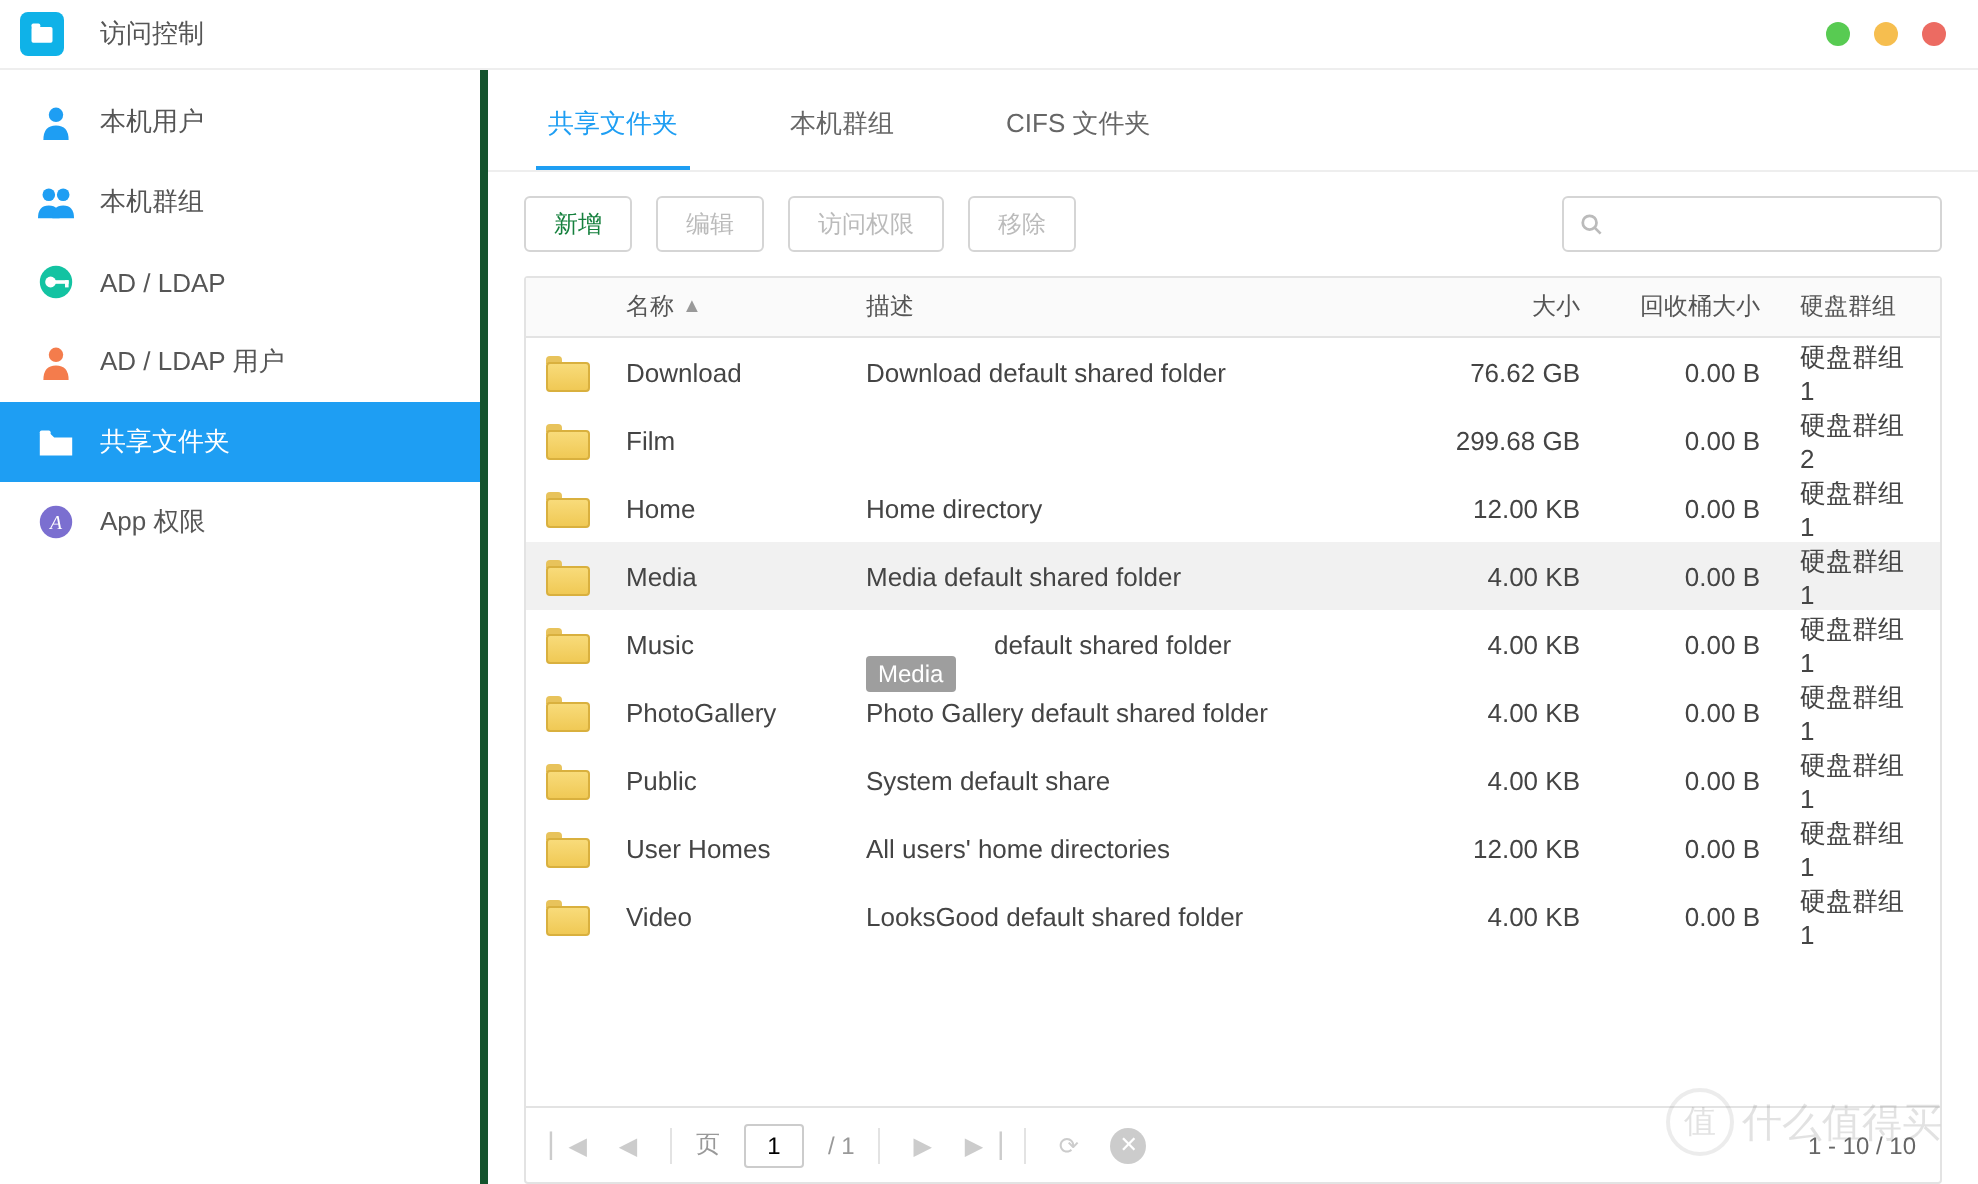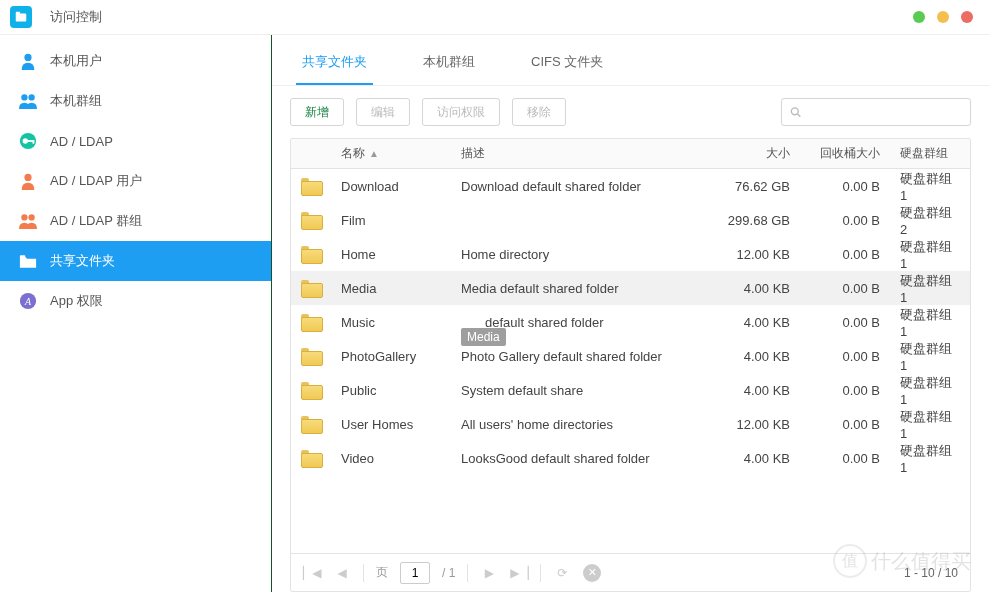--- a/index.html
+++ b/index.html
@@ -36,22 +36,22 @@
 }
 .title-icon svg { width: 14px; height: 14px; fill: #fff; }
 .title-text { font-size: 13px; color: #555; }
 .traffic-lights { margin-left: auto; display: flex; gap: 12px; padding-right: 6px; }
 .tl { width: 12px; height: 12px; border-radius: 50%; }
 .tl-green { background: #58cb52; }
 .tl-yellow { background: #f6be4f; }
 .tl-red { background: #ec6b62; }
 .main-area { display: flex; flex: 1; min-height: 0; }
 .sidebar {
-  width: 272px;
-  border-right: 1px solid #14532d;
+  width: 244px;
+  border-right: 4px solid #14532d;
   padding-top: 6px;
 }
 .side-item {
   display: flex;
   align-items: center;
   height: 40px;
   padding: 0 18px;
   color: #555;
   cursor: pointer;
   font-size: 13px;
@@ -251,31 +251,20 @@
         </div>
         <div class="side-item">
           <span class="side-icon">
             <svg viewBox="0 0 20 20" width="18" height="18">
               <circle cx="10" cy="6" r="4" fill="#f47c4c"></circle>
               <path d="M3 20 Q3 12 10 12 Q17 12 17 20 Z" fill="#f47c4c"></path>
             </svg>
           </span>
           <span>AD / LDAP 用户</span>
         </div>
-        <div class="side-item">
-          <span class="side-icon">
-            <svg viewBox="0 0 22 20" width="20" height="18">
-              <circle cx="7" cy="6" r="3.5" fill="#f47c4c"></circle>
-              <circle cx="15" cy="6" r="3.5" fill="#f47c4c"></circle>
-              <path d="M1 19 Q1 12 7 12 Q13 12 13 19 Z" fill="#f47c4c"></path>
-              <path d="M9 19 Q9 12 15 12 Q21 12 21 19 Z" fill="#f47c4c"></path>
-            </svg>
-          </span>
-          <span>AD / LDAP 群组</span>
-        </div>
         <div class="side-item active">
           <span class="side-icon">
             <svg viewBox="0 0 20 16" width="18" height="15">
               <path d="M1 3 L7 3 L9 5 L19 5 L19 15 L1 15 Z" fill="#ffffff"></path>
               <rect x="1" y="1" width="6" height="3" rx="1" fill="#ffffff"></rect>
             </svg>
           </span>
           <span>共享文件夹</span>
         </div>
         <div class="side-item">
@@ -374,21 +363,21 @@
               </div>
               <div class="trow">
     <div class="td col-icon">
                   <span class="folder-icon"></span>
                 </div>
     <div class="td col-name">Music</div>
     <div class="td col-desc">
                   <span style="position:relative">
                     <span class="tooltip">Media</span>
                   </span>
-                  <span style="margin-left:24px">default shared folder</span>
+                  <span style="margin-left:64px">default shared folder</span>
                 </div>
     <div class="td col-size">4.00 KB</div>
     <div class="td col-recycle">0.00 B</div>
     <div class="td col-disk">硬盘群组 1</div>
               </div>
               <div class="trow">
     <div class="td col-icon">
                   <span class="folder-icon"></span>
                 </div>
     <div class="td col-name">PhotoGallery</div>

